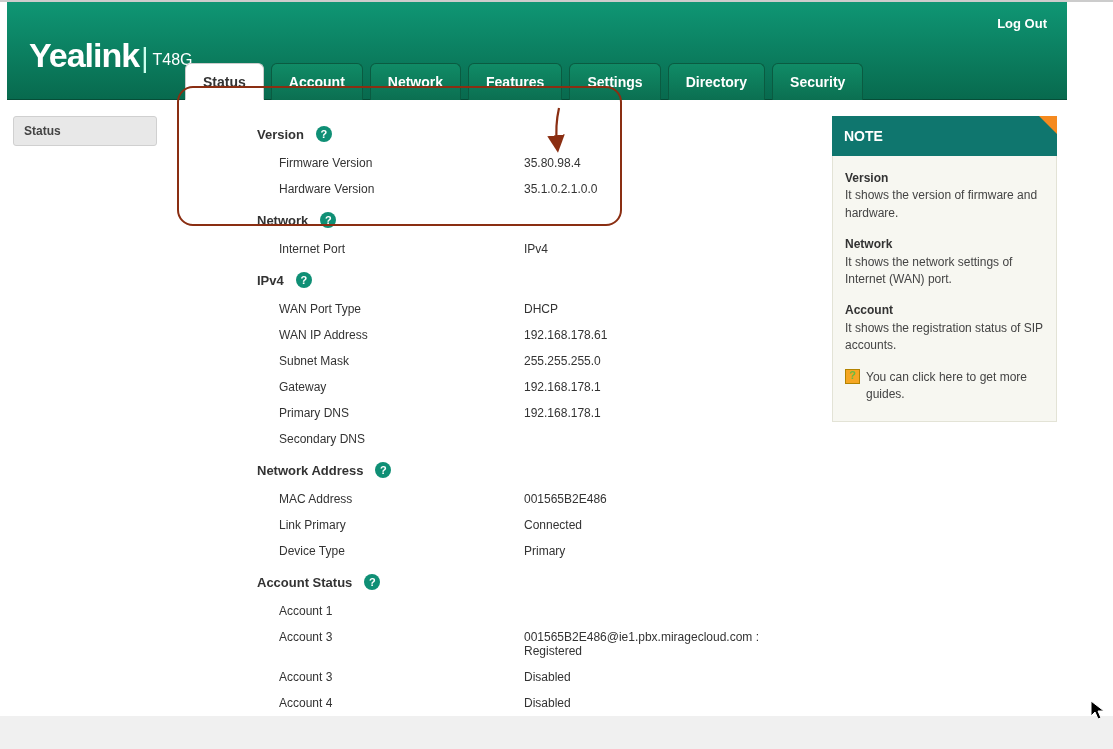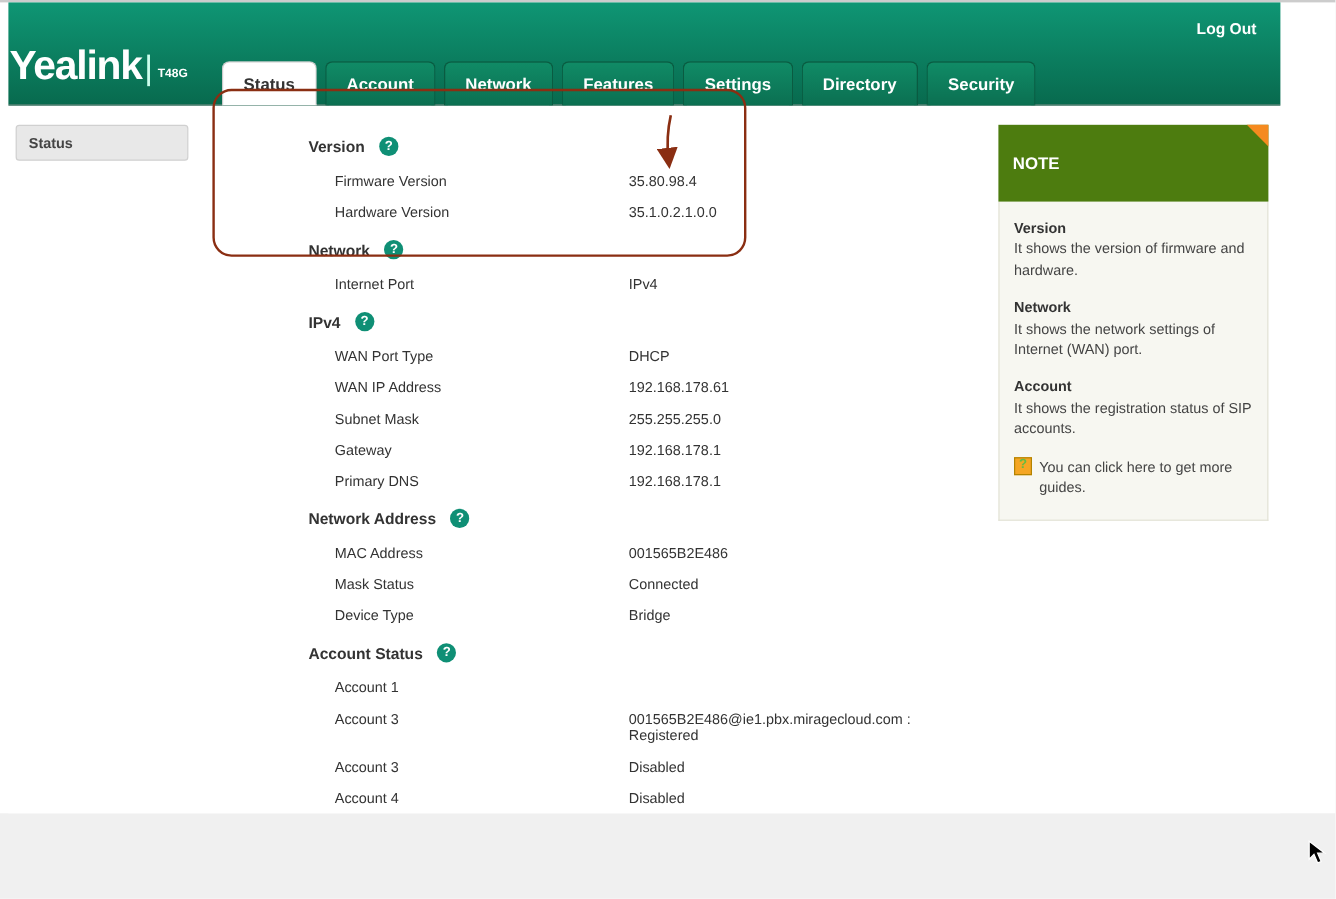--- a/index.html
+++ b/index.html
@@ -16,56 +16,56 @@
   }
   .canvas {
     width: 1060px;
     margin: 0 0 0 7px;
     position: relative;
     background: #fff;
   }
   
   .topbar {
     background: linear-gradient(#0f9674, #086a4e);
-    height: 86px;
+    height: 98px;
     position: relative;
     border-bottom: 1px solid #064d37;
   }
   .logout {
     position: absolute;
     right: 20px;
     top: 14px;
     color: #fff;
     font-weight: bold;
     font-size: 13px;
     cursor: pointer;
   }
   .brand-wrap {
     position: absolute;
-    left: 1px;
+    left: 22px;
     top: 34px;
     display: flex;
     align-items: baseline;
     color: #fff;
   }
   .brand {
     font-size: 34px;
     font-weight: bold;
     letter-spacing: -1px;
     font-family: Arial, sans-serif;
   }
   .brand-sep {
     font-size: 28px;
     padding: 0 4px 0 2px;
     font-weight: 300;
     color: #cfe;
   }
   .brand-model {
-    font-size: 10px;
-    font-weight: bold;
+    font-size: 16px;
+    font-weight: normal;
     position: relative;
     top: -2px;
   }
   
   .tabs {
     position: absolute;
     left: 178px;
     bottom: -1px;
     display: flex;
     gap: 7px;
@@ -158,25 +158,25 @@
     left: 358px;
     top: -10px;
     pointer-events: none;
   }
   
   .note-panel {
     width: 225px;
     margin: 16px 10px 0 0;
   }
   .note-header {
-    background: #4d7c0f;
+    background: #0f766e;
     color: #fff;
     font-weight: bold;
     font-size: 14px;
-    padding: 24px 12px;
+    padding: 12px 12px;
     position: relative;
   }
   .note-corner {
     position: absolute;
     right: 0;
     top: 0;
     width: 0; height: 0;
     border-top: 18px solid #f58a1f;
     border-left: 18px solid transparent;
   }
@@ -296,35 +296,39 @@
                 <div class="value">255.255.255.0</div>
               </div>
               <div class="row">
                 <div class="label">Gateway</div>
                 <div class="value">192.168.178.1</div>
               </div>
               <div class="row">
                 <div class="label">Primary DNS</div>
                 <div class="value">192.168.178.1</div>
               </div>
+              <div class="row">
+                <div class="label">Secondary DNS</div>
+                <div class="value"></div>
+              </div>
               <div class="section-title">
                 <span>Network Address</span>
                 <span class="help-icon">?</span>
               </div>
               <div class="row">
                 <div class="label">MAC Address</div>
                 <div class="value">001565B2E486</div>
               </div>
               <div class="row">
-                <div class="label">Mask Status</div>
+                <div class="label">Link Primary</div>
                 <div class="value">Connected</div>
               </div>
               <div class="row">
                 <div class="label">Device Type</div>
-                <div class="value">Bridge</div>
+                <div class="value">Primary</div>
               </div>
               <div class="section-title">
                 <span>Account Status</span>
                 <span class="help-icon">?</span>
               </div>
               <div class="row">
                 <div class="label">Account 1</div>
               </div>
               <div class="row">
                 <div class="label">Account 3</div>

